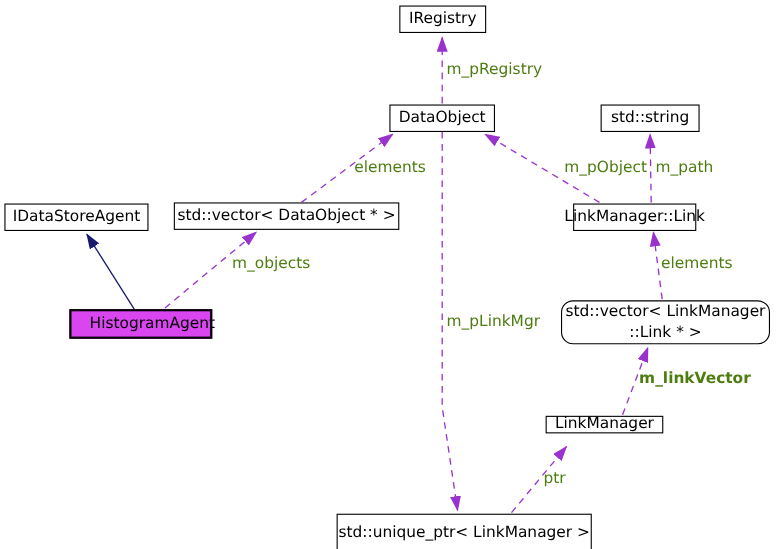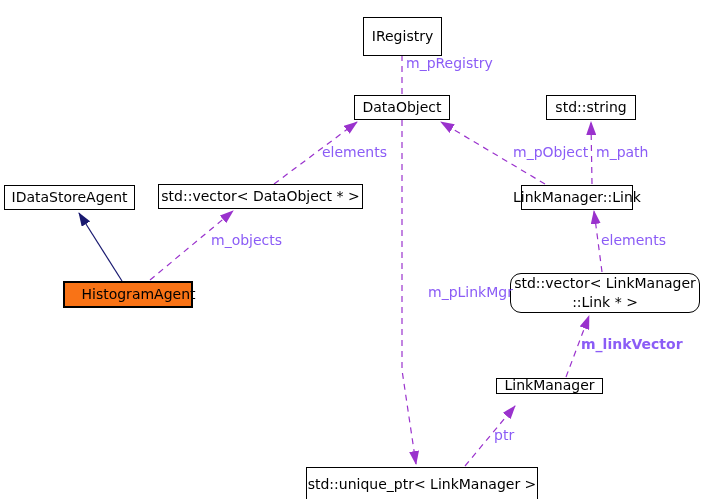--- a/index.html
+++ b/index.html
@@ -40,32 +40,32 @@
     font-size: 14px;
     display: flex;
     align-items: center;
     justify-content: center;
     text-align: center;
     white-space: nowrap;
     line-height: 1.25;
     cursor: pointer;
   }
   .node.current {
-    background: #f97316;
+    background: #d946ef;
     border-width: 2px;
     cursor: default;
     padding-left: 21px;
   }
   .node.multiline {
     flex-direction: column;
     line-height: 19px;
   }
   .edge-label {
     position: absolute;
-    color: #8b5cf6;
+    color: #4d7c0f;
     font-size: 14px;
     white-space: nowrap;
   }
 </style>
 </head>
 <body>
 
 <div class="canvas">
 
   <svg class="edges" width="705" height="499">
@@ -83,21 +83,21 @@
     <path class="edge-dashed" d="M545,184 L441,122" marker-end="url(#arrow-purple)"></path>
     <path class="edge-dashed" d="M592,184 L591,122" marker-end="url(#arrow-purple)"></path>
     <path class="edge-dashed" d="M150,280 L233,211" marker-end="url(#arrow-purple)"></path>
     <path class="edge-dashed" d="M602,272 L594,211" marker-end="url(#arrow-purple)"></path>
     <path class="edge-dashed" d="M566,377 L589,316" marker-end="url(#arrow-purple)"></path>
     <path class="edge-dashed" d="M465,466 L515,406" marker-end="url(#arrow-purple)"></path>
     <path class="edge-dashed" d="M402,120 L402,370 L416,464" marker-end="url(#arrow-purple)"></path>
     <path class="edge-solid" d="M122,281 L79,213" marker-end="url(#arrow-navy)"></path>
   </svg>
 
-  <div class="node" style="left:363px; top:17px; width:79px; height:39px;">IRegistry</div>
+  <div class="node" style="left:363px; top:5px; width:79px; height:25px;">IRegistry</div>
 
   <div class="node" style="left:354px; top:95px; width:96px; height:25px;">DataObject</div>
 
   <div class="node" style="left:546px; top:95px; width:90px; height:25px;">std::string</div>
 
   <div class="node" style="left:4px; top:185px; width:131px; height:25px;">IDataStoreAgent</div>
 
   <div class="node" style="left:158px; top:184px; width:205px; height:25px;">std::vector&lt; DataObject * &gt;</div>
 
   <div class="node" style="left:521px; top:185px; width:112px; height:25px;">LinkManager::Link</div>
@@ -120,17 +120,17 @@
   <div class="edge-label" style="left:513px; top:144px;">m_pObject</div>
 
   <div class="edge-label" style="left:596px; top:144px;">m_path</div>
 
   <div class="edge-label" style="left:211px; top:232px;">m_objects</div>
 
   <div class="edge-label" style="left:601px; top:232px;">elements</div>
 
   <div class="edge-label" style="left:581px; top:336px;font-weight:bold;">m_linkVector</div>
 
-  <div class="edge-label" style="left:428px; top:284px;">m_pLinkMgr</div>
+  <div class="edge-label" style="left:406px; top:284px;">m_pLinkMgr</div>
 
   <div class="edge-label" style="left:494px; top:427px;">ptr</div>
 
 </div>
 
 </body></html>

